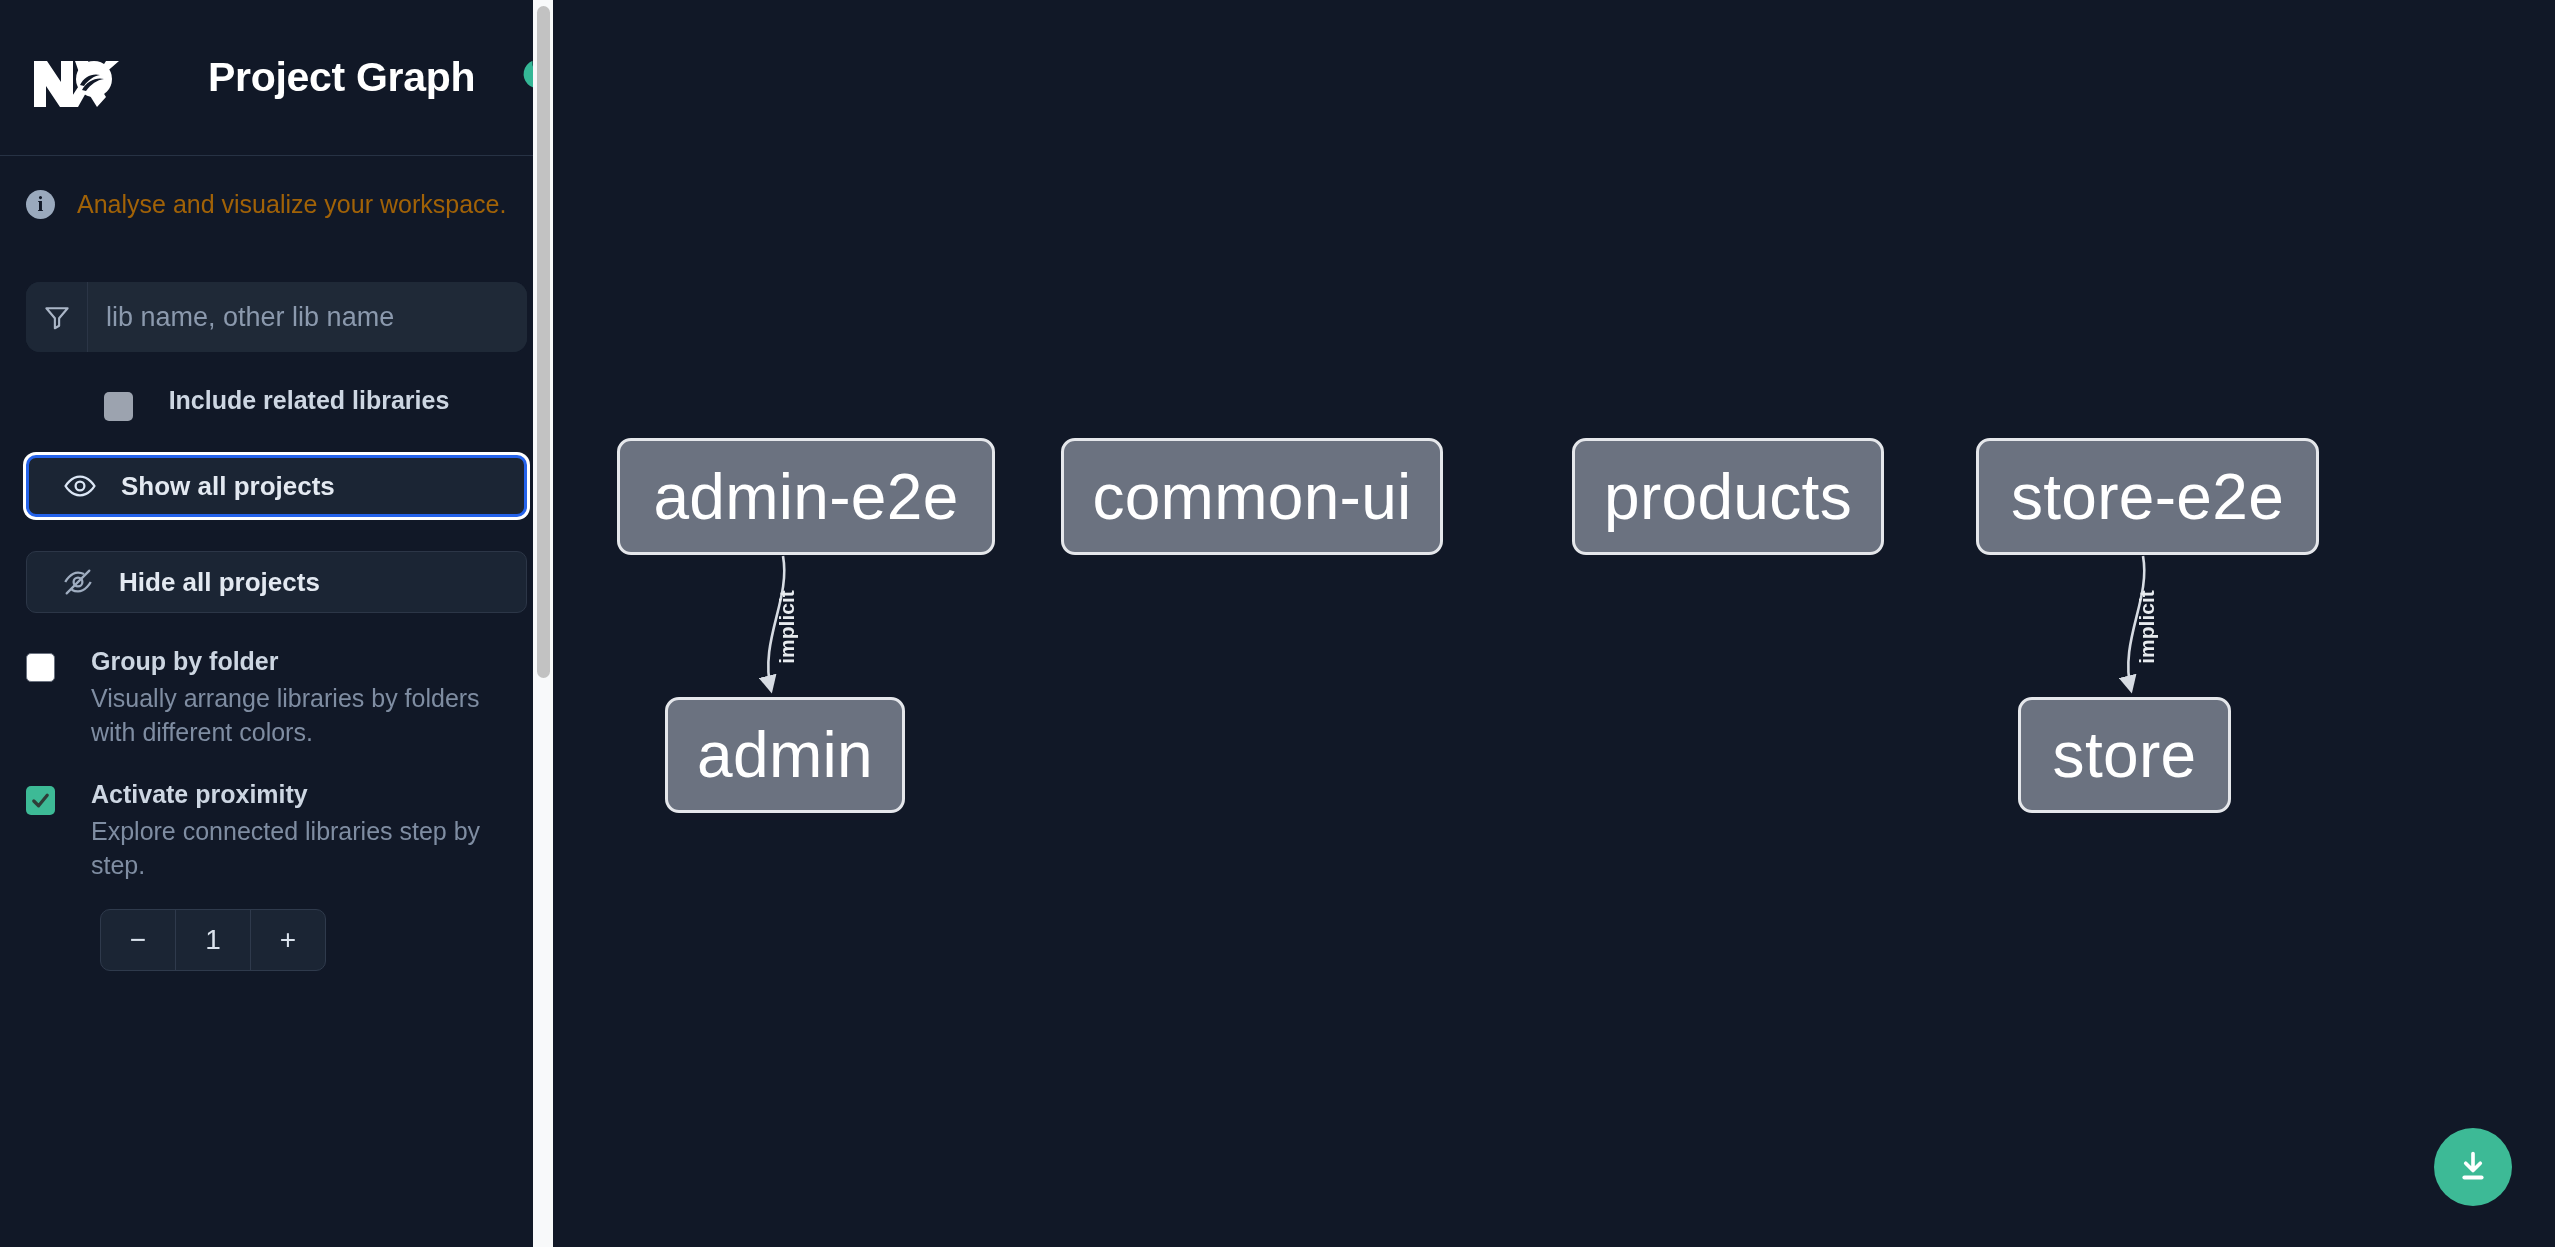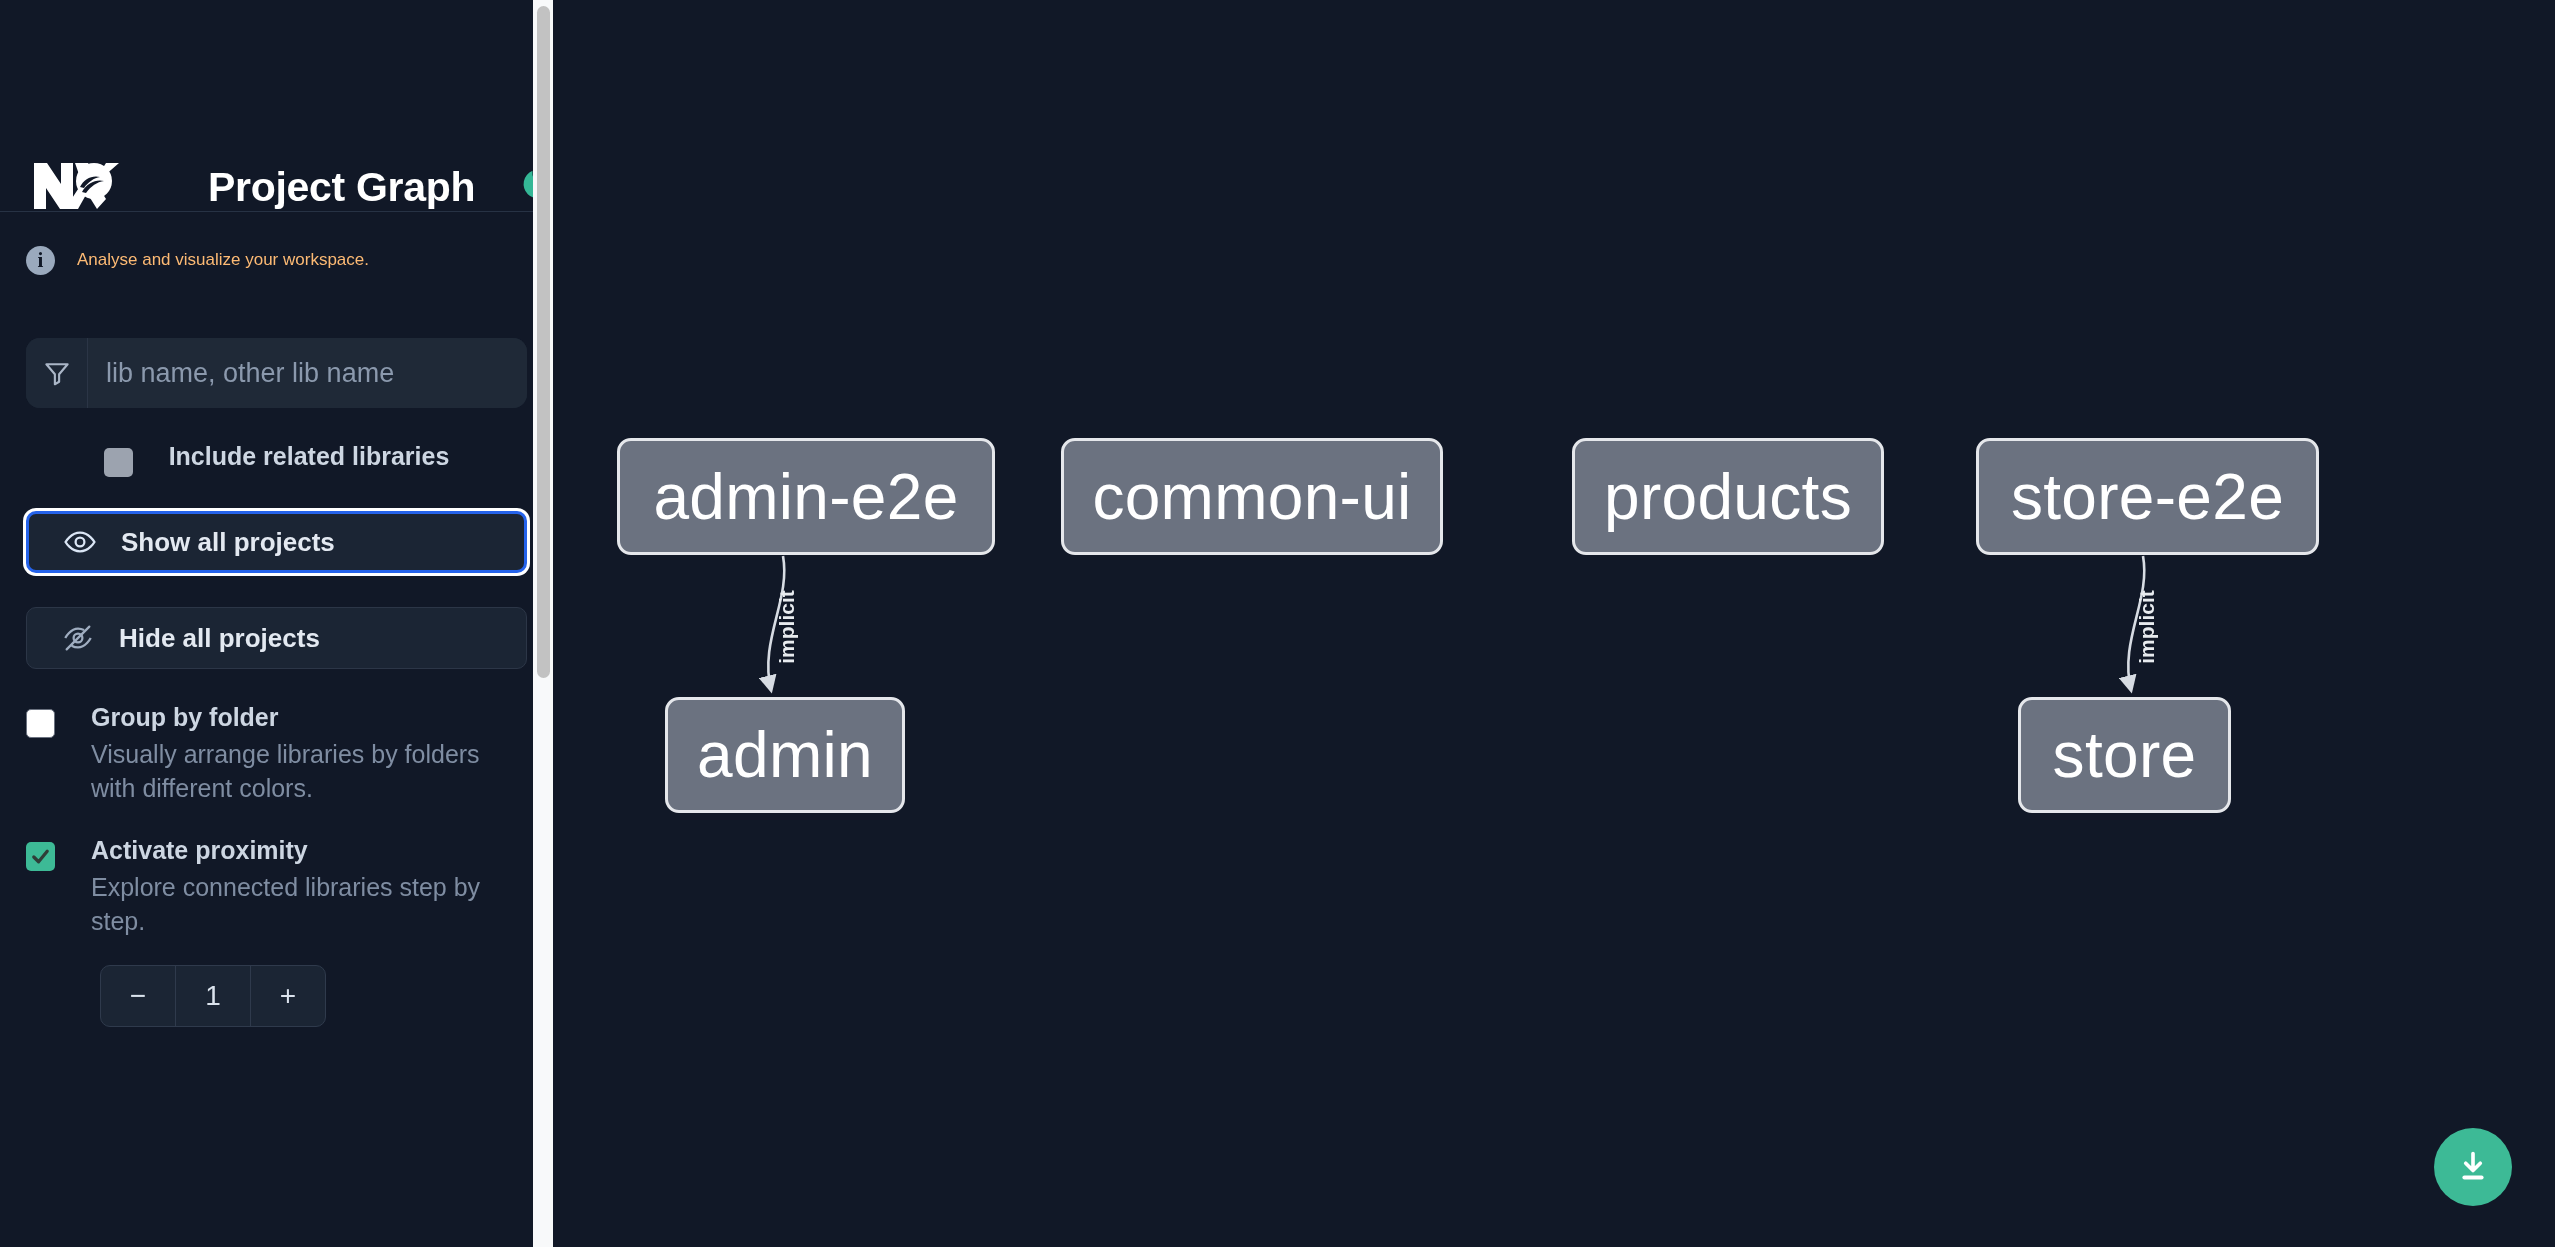--- a/index.html
+++ b/index.html
@@ -21,23 +21,23 @@
   
   .sidebar {
     position: relative;
     width: 553px;
     height: 1247px;
     background: #111827;
     flex: 0 0 553px;
     overflow: hidden;
   }
   .sb-header {
-    height: 212px;
-    display: flex;
-    align-items: flex-end;
+    height: 156px;
+    display: flex;
+    align-items: center;
     padding-left: 26px;
     border-bottom: 1px solid #273244;
   }
   .nx-logo { width: 98px; height: 62px; flex: 0 0 98px; }
   .app-title {
     font-size: 41px;
     font-weight: 700;
     color: #ffffff;
     margin-left: 84px;
     letter-spacing: -0.3px;
@@ -63,22 +63,22 @@
     flex: 0 0 29px;
     border-radius: 50%;
     background: #9aa9bd;
     color: #111827;
     font-size: 21px;
     font-weight: 700;
     display: flex; align-items: center; justify-content: center;
     font-family: "Liberation Serif", serif;
   }
   .info-text {
-    font-size: 17px;
-    color: #fdba74;
+    font-size: 25px;
+    color: #a16207;
     white-space: nowrap;
     text-align: center;
   }
 
   
   .search-wrap {
     margin-top: 30px;
     height: 70px;
     display: flex;
     align-items: stretch;

